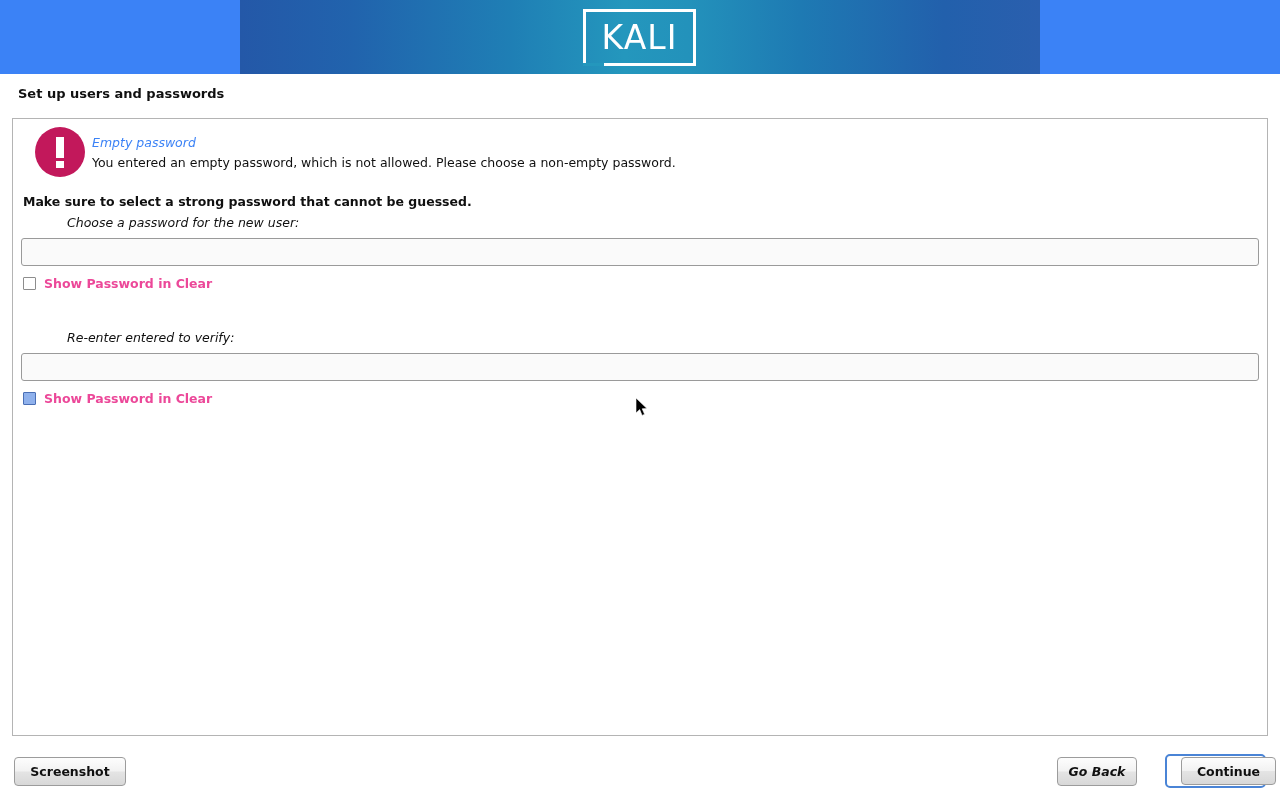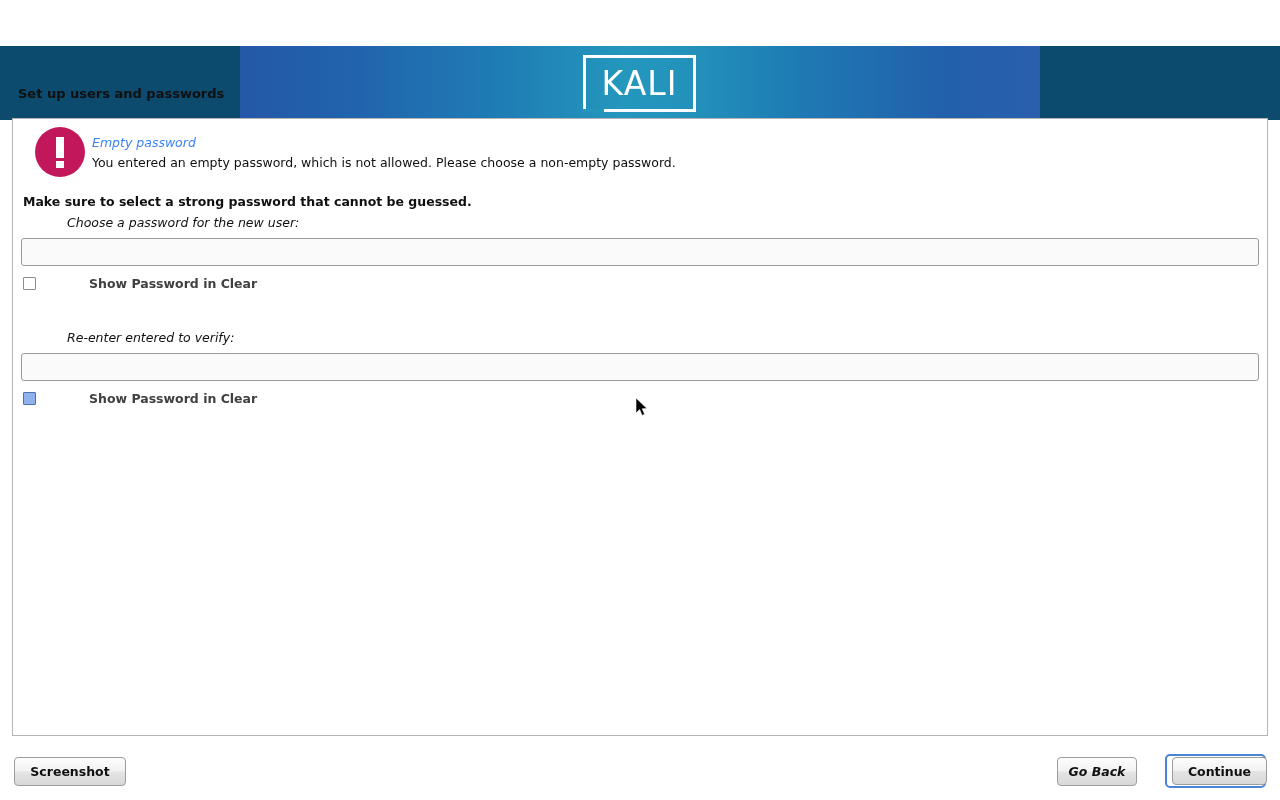--- a/index.html
+++ b/index.html
@@ -15,23 +15,22 @@
     position: relative;
     -webkit-font-smoothing: antialiased;
   }
 
   
   .banner {
     position: absolute;
     left: 0; top: 0;
     width: 1280px;
     height: 74px;
-    background: #0c4a6e;
+    background: #3b82f6;
     overflow: hidden;
-    margin-top: 46px;
   }
   .banner-gradient {
     position: absolute;
     left: 240px; top: 0;
     width: 800px;
     height: 74px;
     background: linear-gradient(to right,
         #2458a8 0%,
         #2163ad 14%,
         #1f7fb5 34%,
@@ -208,22 +207,21 @@
     border-radius: 1px;
     flex: none;
   }
   .cbox.focused {
     border: 1px solid #4a6fb5;
     background: #8fb1ec;
   }
   .check-label {
     font-size: 12.5px;
     font-weight: bold;
-    color: #404040;
-    margin-left: 45px;
+    color: #ec4899;
   }
 
   
   .btn {
     position: absolute;
     box-sizing: border-box;
     border: 1px solid #9c9c9c;
     border-radius: 4px;
     background: linear-gradient(to bottom, #fdfdfd 0%, #f2f2f2 48%, #e4e4e4 52%, #d8d8d8 100%);
     font-family: "DejaVu Sans", sans-serif;
@@ -249,21 +247,21 @@
     left: 1165px; top: 754px;
     width: 101px; height: 34px;
     box-sizing: border-box;
     border: 2px solid #4a84d6;
     border-radius: 5px;
     background: #ffffff;
     padding: 1px;
   }
   .btn-continue {
     position: relative;
-    left: 4px; top: 0;
+    left: 13px; top: 0;
     width: 100%; height: 100%;
   }
 
   
   .cursor {
     position: absolute;
     left: 636px; top: 398px;
     width: 12px; height: 19px;
   }
 </style>

